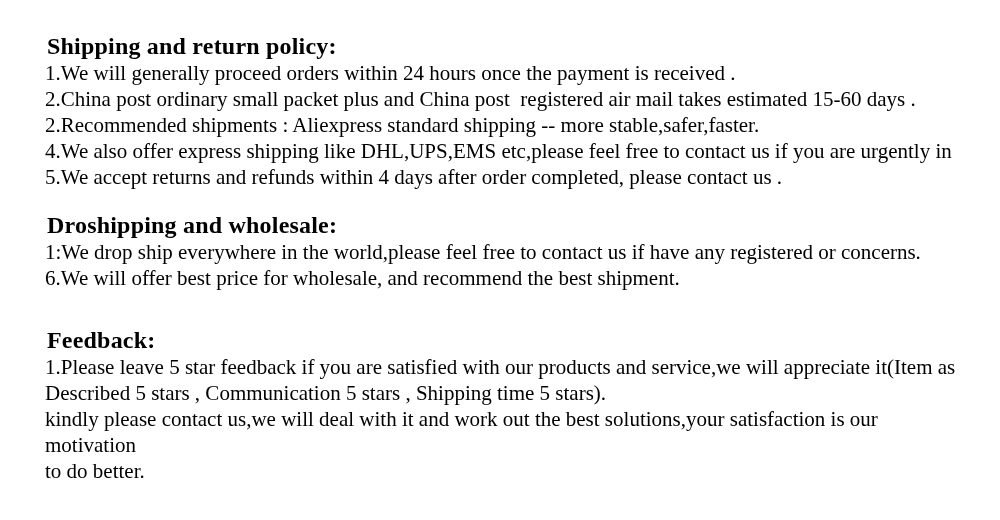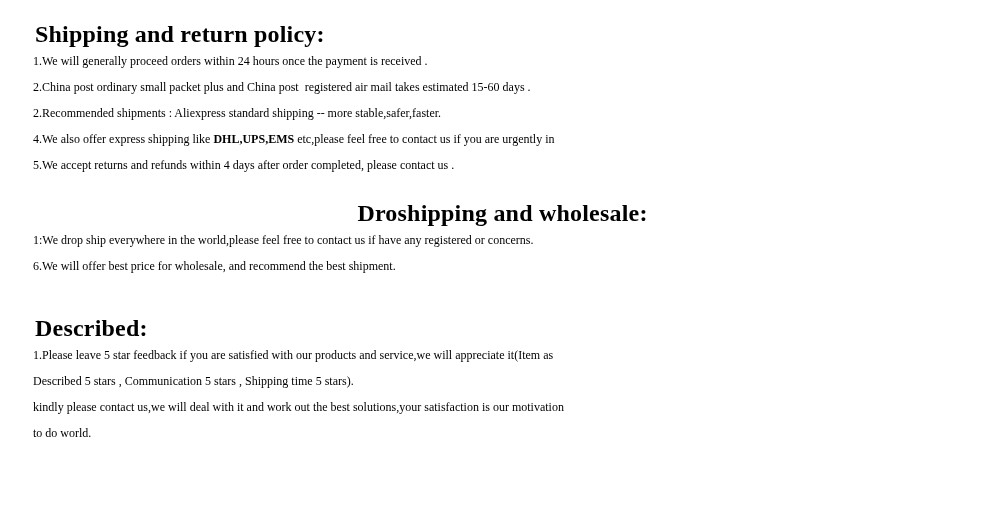--- a/index.html
+++ b/index.html
@@ -11,39 +11,39 @@
     position: relative;
     width: 1000px;
     height: 520px;
     background: #ffffff;
     color: #000000;
     font-family: "Liberation Serif", "DejaVu Serif", serif;
     box-sizing: border-box;
     padding: 20px 30px 0 33px;
     overflow: hidden;
   }
-  .section { margin: 0; }
+  .section { margin: 12px; }
   .section-heading {
     font-size: 24px;
     line-height: 28px;
     font-weight: bold;
     margin: 0;
     padding-left: 2px;
     letter-spacing: 0.2px;
     white-space: pre-wrap;
   }
   .line {
-    font-size: 12px;
+    font-size: 21px;
     line-height: 26px;
     margin: 0;
     white-space: pre-wrap;
   }
-  .section-2 .section-heading { margin-top: 21px; text-align: center; }
+  .section-2 .section-heading { margin-top: 21px; }
   .section-3 .section-heading { margin-top: 35px; }
-  .line b { font-weight: bold; }
+  .line b { font-weight: normal; }
 </style>
 </head>
 <body>
 
 <div class="page">
 
   <div class="section section-1">
     <h2 class="section-heading">Shipping and return policy:</h2>
     <div class="section-body">
       <p class="line">1.We will generally proceed orders within 24 hours once the payment is received .</p>
@@ -56,22 +56,22 @@
 
   <div class="section section-2">
     <h2 class="section-heading">Droshipping and wholesale:</h2>
     <div class="section-body">
       <p class="line">1:We drop ship everywhere in the world,please feel free to contact us if have any registered or concerns.</p>
       <p class="line">6.We will offer best price for wholesale, and recommend the best shipment.</p>
     </div>
   </div>
 
   <div class="section section-3">
-    <h2 class="section-heading">Described:</h2>
+    <h2 class="section-heading">Feedback:</h2>
     <div class="section-body">
       <p class="line">1.Please leave 5 star feedback if you are satisfied with our products and service,we will appreciate it(Item as</p>
       <p class="line">Described 5 stars , Communication 5 stars , Shipping time 5 stars).</p>
       <p class="line">kindly please contact us,we will deal with it and work out the best solutions,your satisfaction is our motivation</p>
-      <p class="line">to do world.</p>
+      <p class="line">to do better.</p>
     </div>
   </div>
 
 </div>
 
 </body></html>

